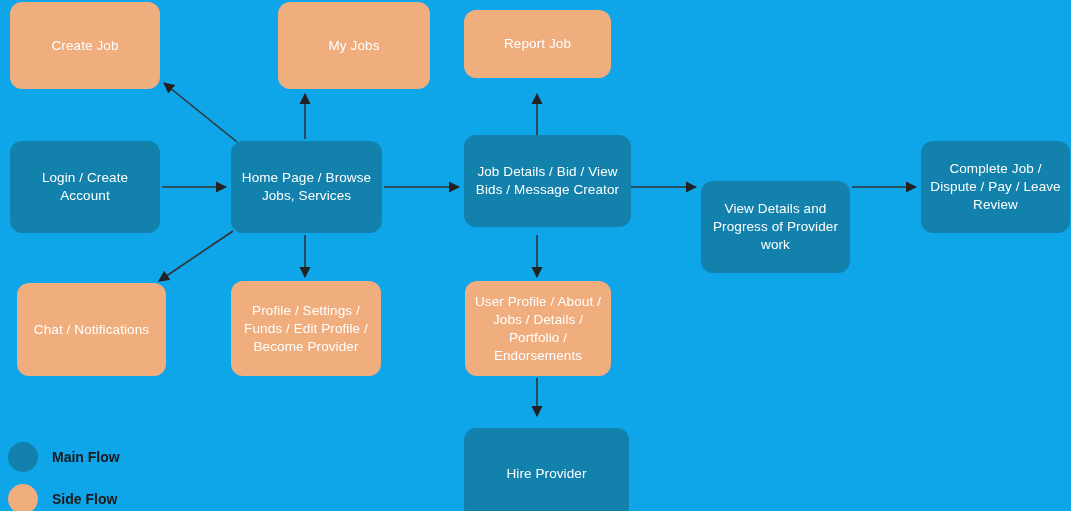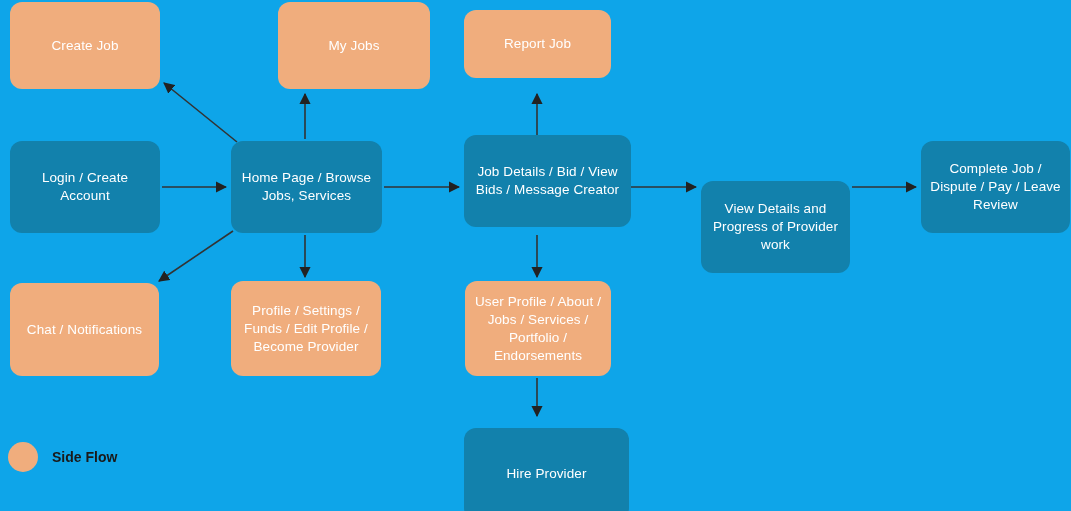--- a/index.html
+++ b/index.html
@@ -114,34 +114,38 @@
       </div>
       <div class="node main" style="left: 464px; top: 135px; width: 167px; height: 92px;">
         <span>Job Details / Bid / View Bids / Message Creator</span>
       </div>
       <div class="node main" style="left: 701px; top: 141px; width: 149px; height: 92px; margin-top: 40px;">
         <span>View Details and Progress of Provider work</span>
       </div>
       <div class="node main" style="left: 921px; top: 141px; width: 149px; height: 92px;">
         <span>Complete Job / Dispute / Pay / Leave Review</span>
       </div>
-      <div class="node side" style="left: 10px; top: 283px; width: 149px; height: 93px;">
+      <div class="node side" style="left: 17px; top: 283px; width: 149px; height: 93px;">
         <span>Chat / Notifications</span>
       </div>
       <div class="node side" style="left: 231px; top: 281px; width: 150px; height: 95px;">
         <span>Profile / Settings / Funds / Edit Profile / Become Provider</span>
       </div>
       <div class="node side" style="left: 465px; top: 281px; width: 146px; height: 95px;">
-        <span>User Profile / About / Jobs / Services / Portfolio / Endorsements</span>
+        <span>User Profile / About / Jobs / Details / Portfolio / Endorsements</span>
       </div>
       <div class="node main" style="left: 464px; top: 428px; width: 165px; height: 92px;">
         <span>Hire Provider</span>
       </div>
     </div>
 
   <div class="legend">
+    <div class="legend-row">
+      <div class="legend-dot main"></div>
+      <div class="legend-label">Main Flow</div>
+    </div>
     <div class="legend-row">
       <div class="legend-dot side"></div>
       <div class="legend-label">Side Flow</div>
     </div>
   </div>
 
 </div>
 
 </body></html>

